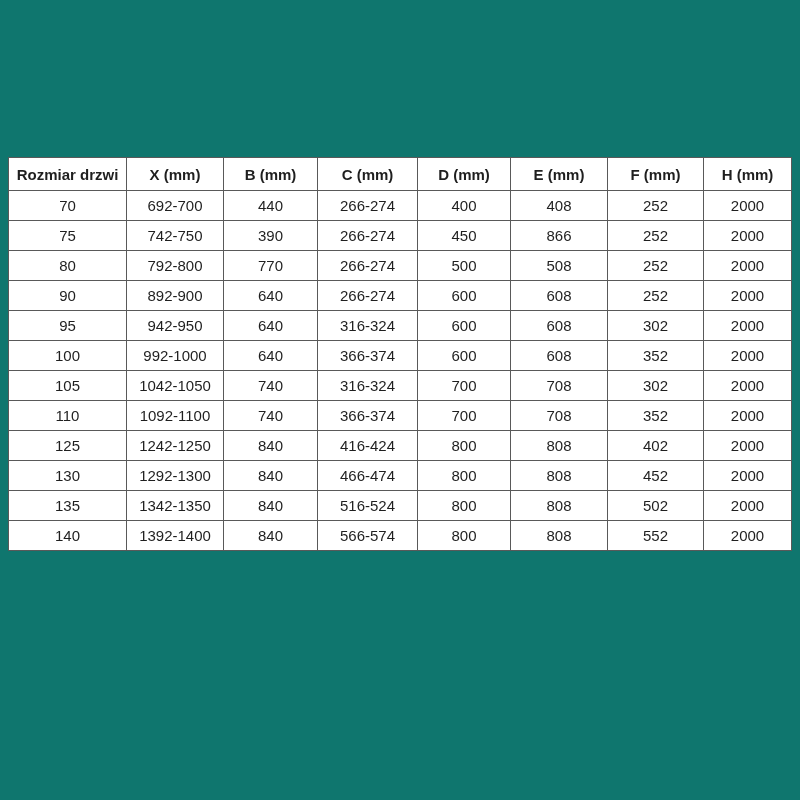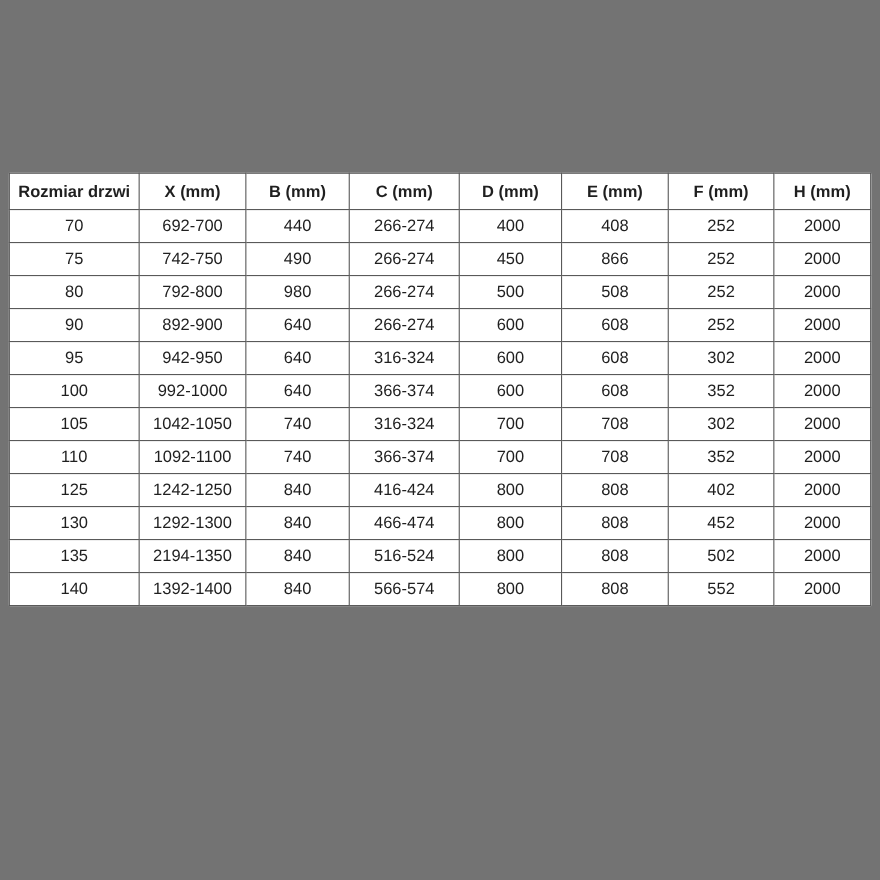--- a/index.html
+++ b/index.html
@@ -7,21 +7,21 @@
     padding: 0;
     width: 800px;
     height: 800px;
     background: #ffffff;
     font-family: "Liberation Sans", sans-serif;
   }
   .page {
     position: relative;
     width: 800px;
     height: 800px;
-    background: #737373;
+    background: #0f766e;
     overflow: hidden;
   }
   table.spec-table {
     position: absolute;
     left: 8px;
     top: 157px;
     border-collapse: collapse;
     table-layout: fixed;
     width: 783px;
     background: #ffffff;
@@ -88,31 +88,31 @@
           <td>440</td>
           <td>266-274</td>
           <td>400</td>
           <td>408</td>
           <td>252</td>
           <td>2000</td>
         </tr>
         <tr>
           <td>75</td>
           <td>742-750</td>
-          <td>490</td>
+          <td>390</td>
           <td>266-274</td>
           <td>450</td>
           <td>866</td>
           <td>252</td>
           <td>2000</td>
         </tr>
         <tr>
           <td>80</td>
           <td>792-800</td>
-          <td>980</td>
+          <td>770</td>
           <td>266-274</td>
           <td>500</td>
           <td>508</td>
           <td>252</td>
           <td>2000</td>
         </tr>
         <tr>
           <td>90</td>
           <td>892-900</td>
           <td>640</td>
@@ -177,21 +177,21 @@
           <td>1292-1300</td>
           <td>840</td>
           <td>466-474</td>
           <td>800</td>
           <td>808</td>
           <td>452</td>
           <td>2000</td>
         </tr>
         <tr>
           <td>135</td>
-          <td>2194-1350</td>
+          <td>1342-1350</td>
           <td>840</td>
           <td>516-524</td>
           <td>800</td>
           <td>808</td>
           <td>502</td>
           <td>2000</td>
         </tr>
         <tr>
           <td>140</td>
           <td>1392-1400</td>

